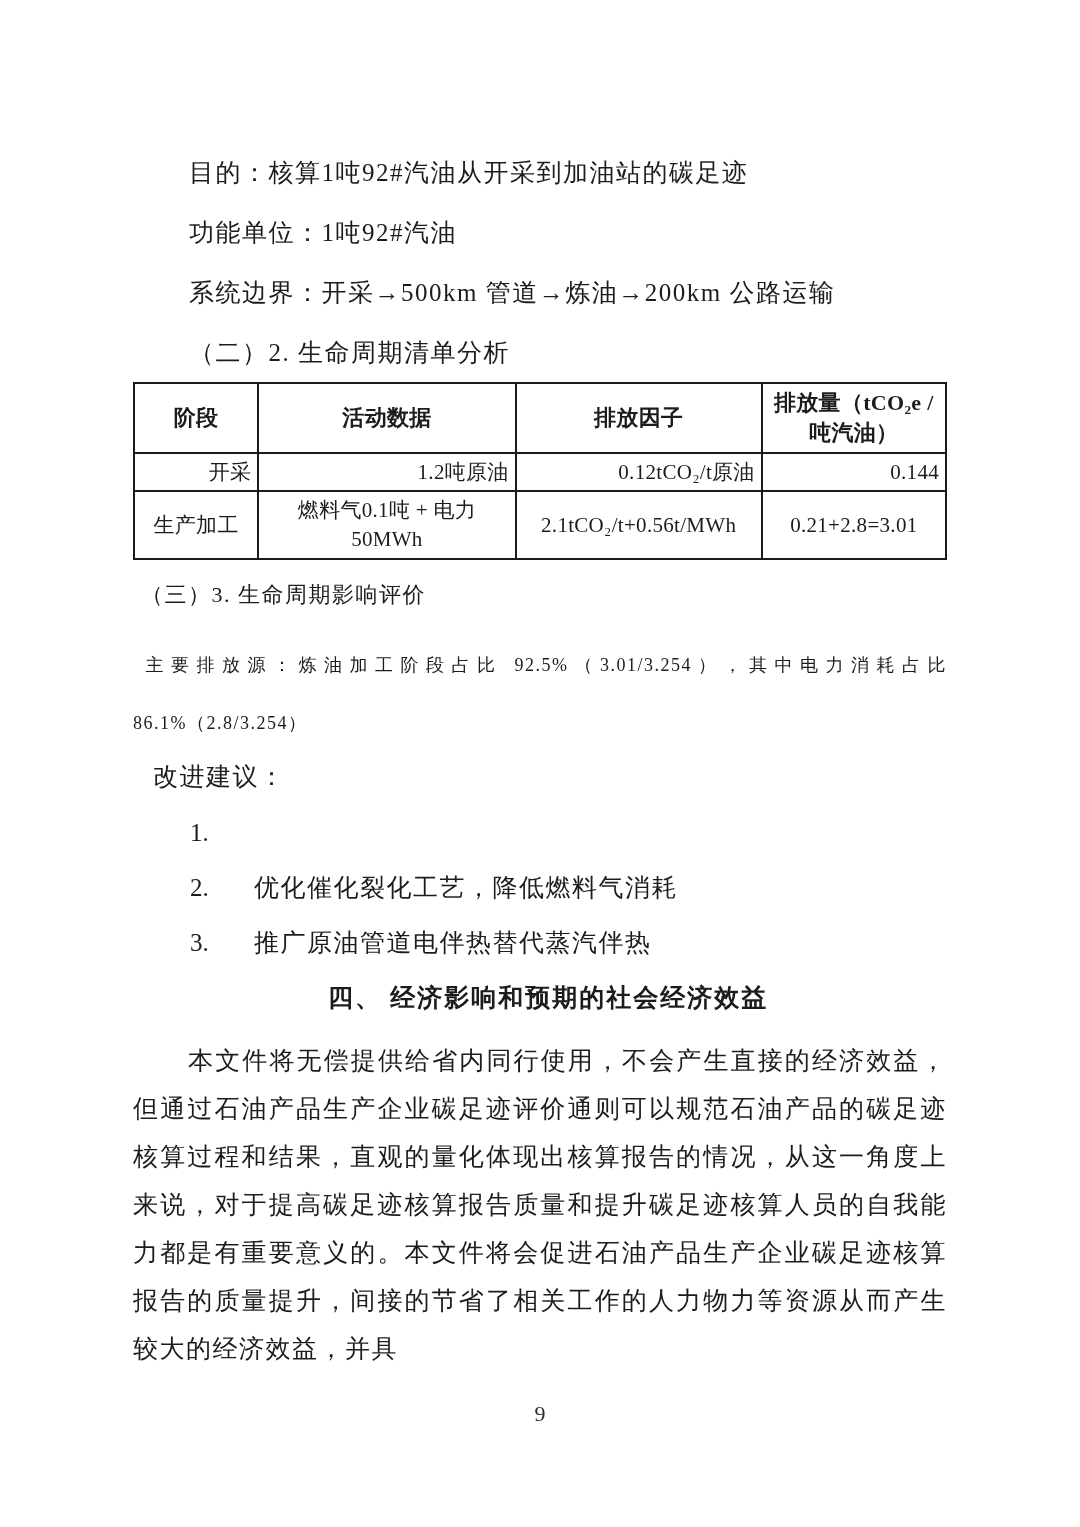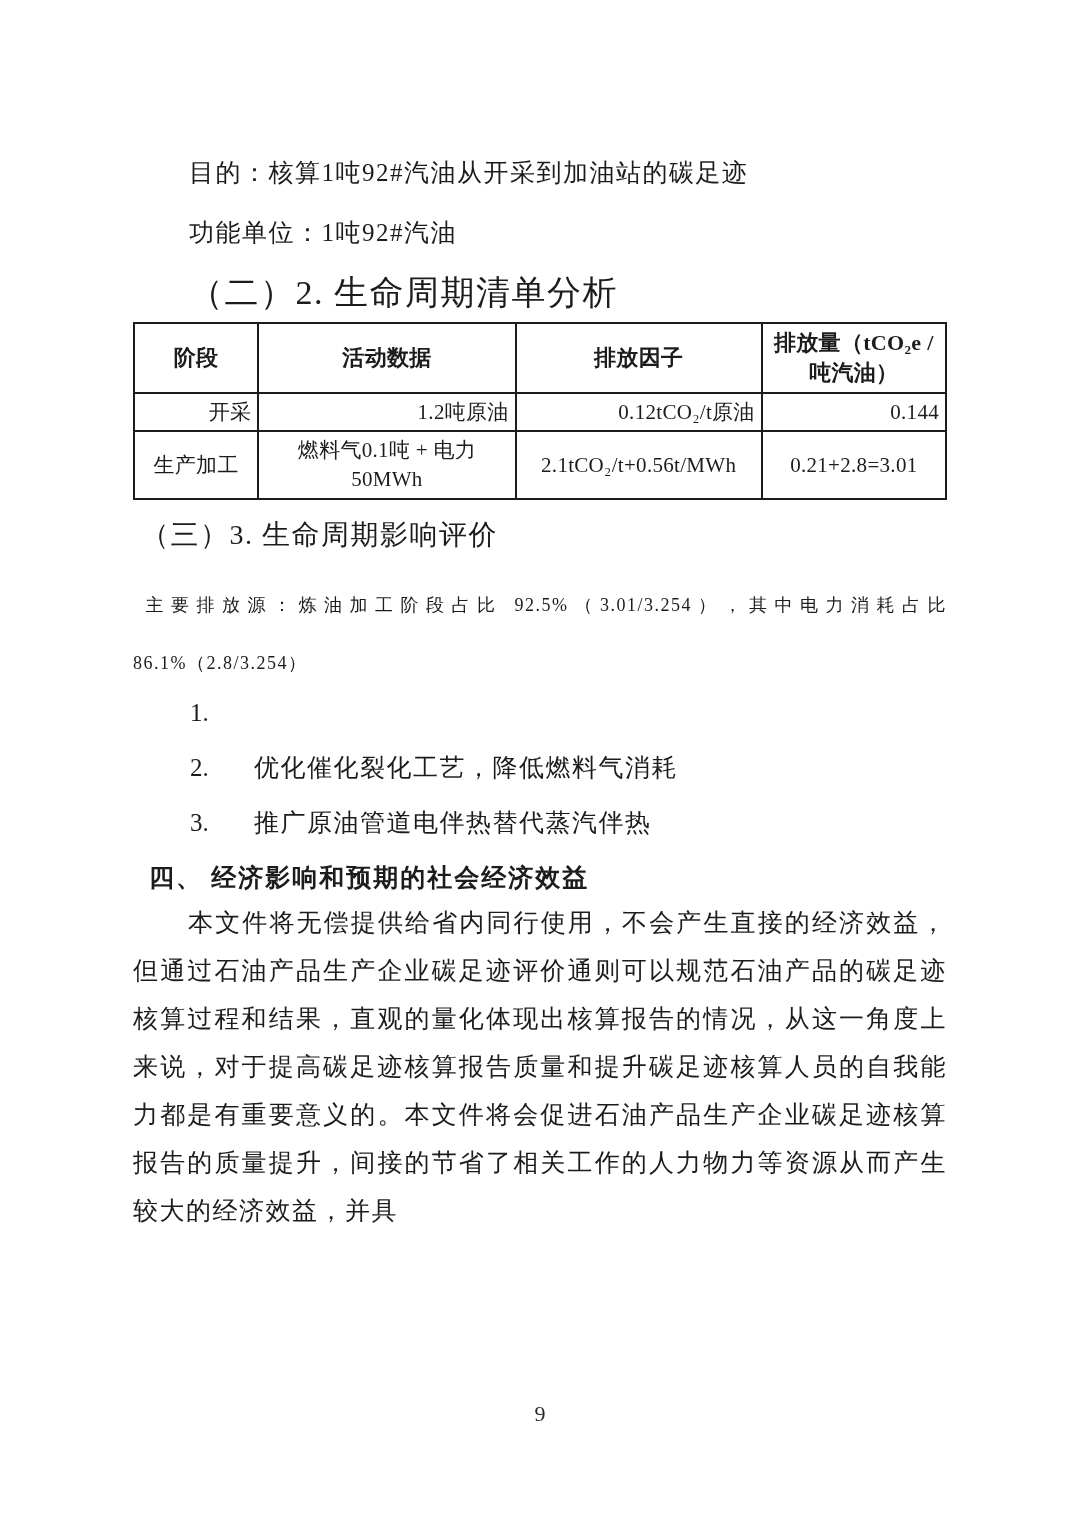--- a/index.html
+++ b/index.html
@@ -21,21 +21,21 @@
   }
   .intro {
     font-size: 25px;
     line-height: 34px;
     margin: 0 0 26px 0;
     padding-left: 56px;
     letter-spacing: 1.5px;
     white-space: nowrap;
   }
   .heading2 {
-    font-size: 34px;
+    font-size: 25px;
     line-height: 34px;
     margin: 0 0 12px 0;
     padding-left: 56px;
     letter-spacing: 1.5px;
     white-space: nowrap;
   }
   table.lci {
     width: 100%;
     border-collapse: collapse;
     table-layout: fixed;
@@ -55,21 +55,21 @@
     font-size: 22px;
     height: 54px;
     line-height: 30px;
   }
   .lci tr.r-mine  td { height: 34px; text-align: right; }
   .lci tr.r-store td { height: 68px; line-height: 30px; }
   .lci tr.r-proc  td { height: 56px; line-height: 29px; }
   .lci tr.r-total td { height: 40px; }
   .lci tr.r-total td.amount { vertical-align: bottom; padding-bottom: 8px; }
   .heading3 {
-    font-size: 28px;
+    font-size: 22px;
     line-height: 34px;
     margin: 4px 0 24px 0;
     padding-left: 8px;
     letter-spacing: 1.5px;
     white-space: nowrap;
   }
   .impact-para {
     font-size: 18px;
     line-height: 58px;
     margin: 0 0 4px 0;
@@ -90,24 +90,25 @@
     line-height: 34px;
     margin: 0 0 21px 0;
     padding-left: 57px;
     letter-spacing: 1.5px;
   }
   .list-item .num { flex: 0 0 64px; letter-spacing: 0; }
   .heading4 {
     font-size: 25px;
     font-weight: bold;
     line-height: 34px;
-    margin: 10px 0 4px 0;
+    margin: 10px 0 22px 0;
     padding-left: 16px;
     letter-spacing: 2px;
     white-space: nowrap;
+    text-align: center;
   }
   .body-para {
     font-size: 25px;
     line-height: 48px;
     margin: 0;
     text-indent: 2.2em;
     text-align: justify;
     letter-spacing: 1.5px;
   }
   .page-number {
@@ -120,20 +121,21 @@
     color: #2a2a2a;
   }
 </style>
 </head>
 <body>
 
 <div class="page">
 
   <p class="intro">目的：核算1吨92#汽油从开采到加油站的碳足迹</p>
   <p class="intro">功能单位：1吨92#汽油</p>
+  <p class="intro">系统边界：开采→500km 管道→炼油→200km 公路运输</p>
 
   <p class="heading2">（二）2. 生命周期清单分析</p>
 
   <table class="lci">
     <colgroup>
       <col style="width:15.3%">
       <col style="width:31.7%">
       <col style="width:30.3%">
       <col style="width:22.7%">
     </colgroup>
@@ -158,20 +160,21 @@
         <td>2.1tCO₂/t+0.56t/MWh</td>
         <td>0.21+2.8=3.01</td>
       </tr>
     </tbody>
   </table>
 
   <p class="heading3">（三）3. 生命周期影响评价</p>
 
   <p class="impact-para">主要排放源：炼油加工阶段占比 92.5%（3.01/3.254），其中电力消耗占比 86.1%（2.8/3.254）</p>
 
+  <p class="suggest-label">改进建议：</p>
 
   <div class="list-item">
     <span class="num">1.</span>
   </div>
   <div class="list-item">
     <span class="num">2.</span>
     <span class="txt">优化催化裂化工艺，降低燃料气消耗</span>
   </div>
   <div class="list-item">
     <span class="num">3.</span>

